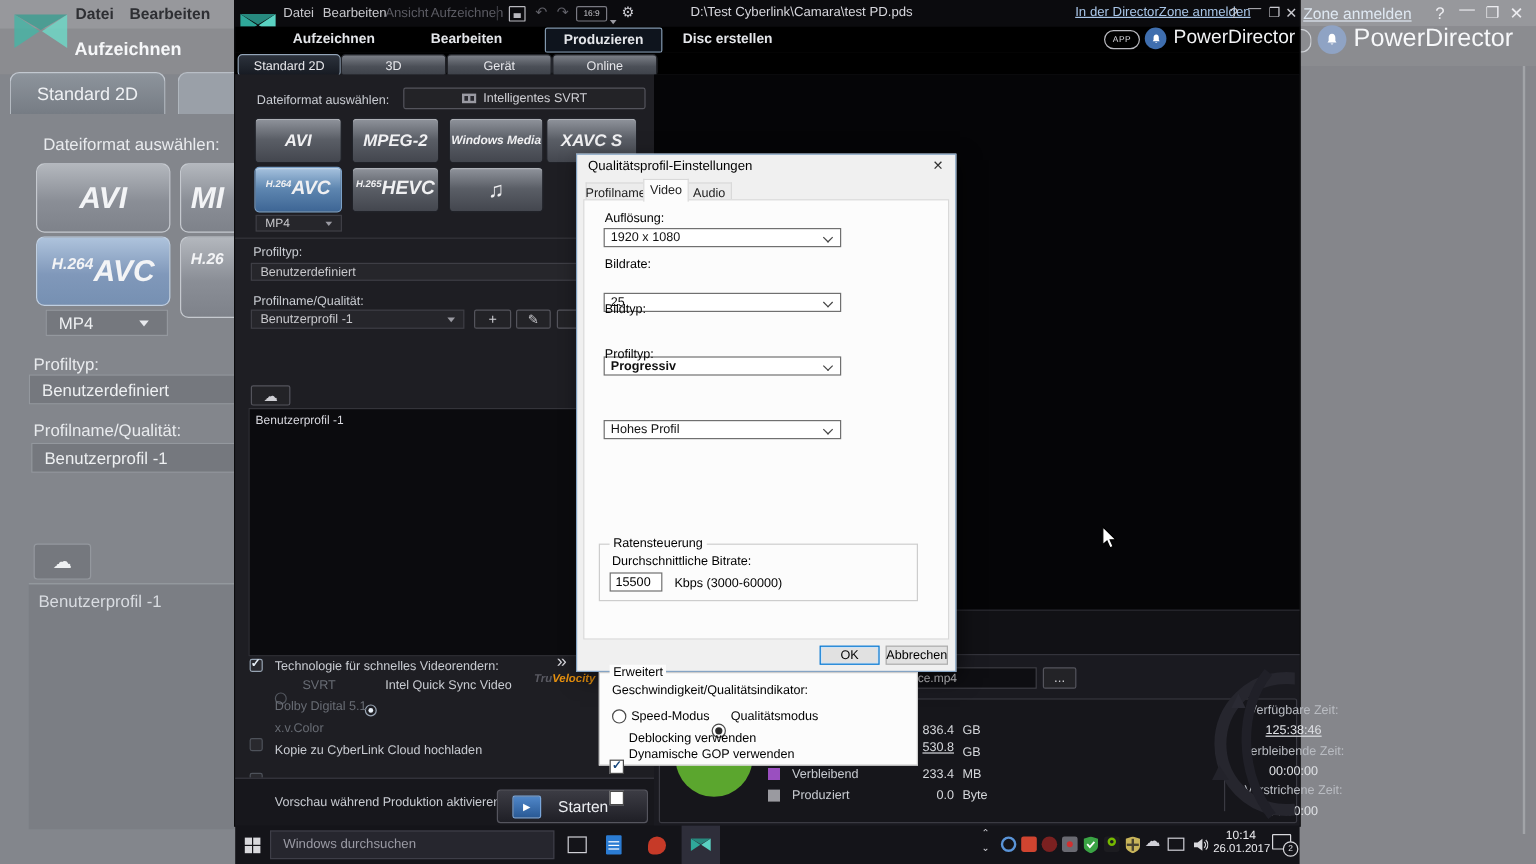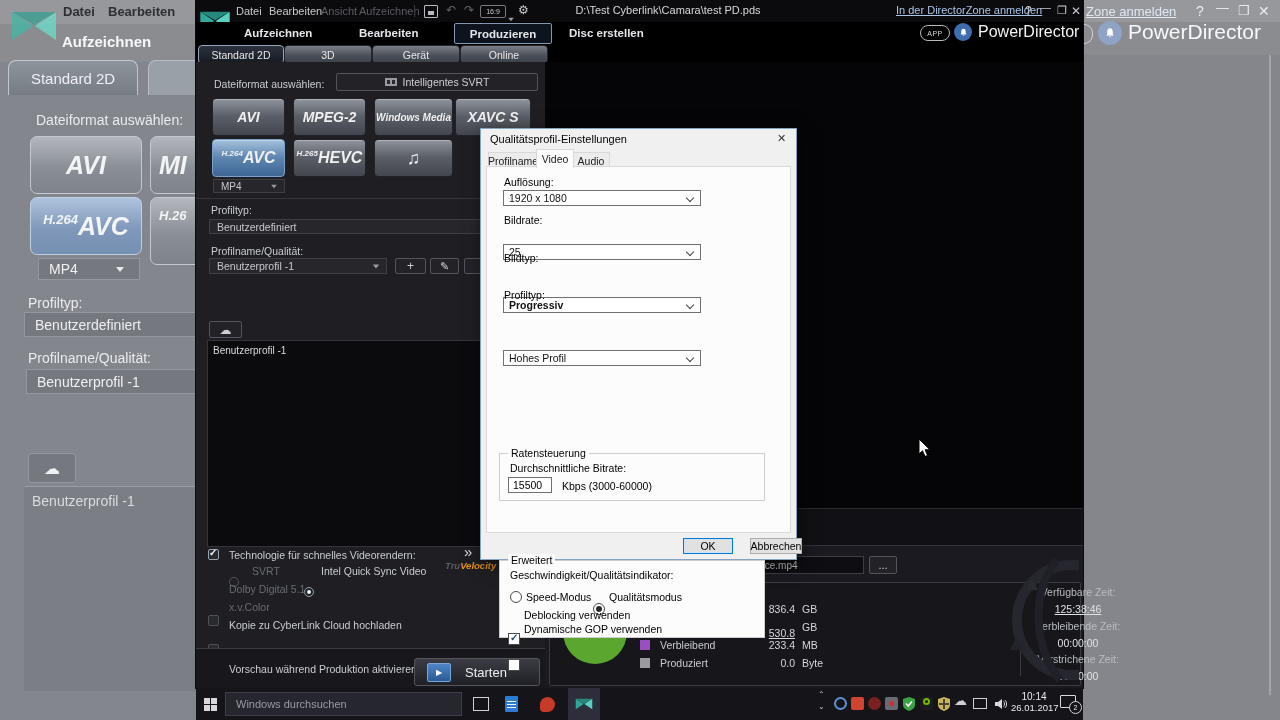--- a/index.html
+++ b/index.html
@@ -285,21 +285,21 @@
 
     <div class="ab" style="left:353px;top:582px;width:530px;height:102px;background:#16161b;border:1px solid #3a3a42;border-radius:2px;">
       <div class="pie ab" style="left:13px;top:17px;"></div>
 
       <div class="ab sw sw0" style="left:90px;top:21px;"></div>
       <div class="ab nw leg-l" style="left:110px;top:20px;">Frei</div>
       <div class="ab nw leg-v" style="left:185px;top:20px;width:60px;">836.4</div>
       <div class="ab nw leg-v" style="left:252px;top:20px;">GB</div>
       <div class="ab sw sw1" style="left:90px;top:39px;"></div>
       <div class="ab nw leg-l" style="left:110px;top:38px;">Benutzter</div>
-      <div class="ab nw leg-v" style="left:185px;top:44px;width:60px;text-decoration:underline;">530.8</div>
+      <div class="ab nw leg-v" style="left:185px;top:34px;width:60px;text-decoration:underline;">530.8</div>
       <div class="ab nw leg-v" style="left:252px;top:38px;">GB</div>
       <div class="ab sw sw2" style="left:90px;top:57px;"></div>
       <div class="ab nw leg-l" style="left:110px;top:56px;">Verbleibend</div>
       <div class="ab nw leg-v" style="left:185px;top:56px;width:60px;">233.4</div>
       <div class="ab nw leg-v" style="left:252px;top:56px;">MB</div>
       <div class="ab sw sw3" style="left:90px;top:75px;"></div>
       <div class="ab nw leg-l" style="left:110px;top:74px;">Produziert</div>
       <div class="ab nw leg-v" style="left:185px;top:74px;width:60px;">0.0</div>
       <div class="ab nw leg-v" style="left:252px;top:74px;">Byte</div>
 
@@ -351,21 +351,21 @@
         <div class="ab nw d-lbl" style="left:26px;top:30px;">Speed-Modus</div>
         <div class="ab d-rd on" style="left:93px;top:30px;"></div>
         <div class="ab nw d-lbl" style="left:109px;top:30px;text-align:center;">Qualitätsmodus</div>
         <div class="ab d-cb on" style="left:8px;top:48px;"></div>
         <div class="ab nw d-lbl" style="left:24px;top:48px;">Deblocking verwenden</div>
         <div class="ab d-cb" style="left:8px;top:62px;"></div>
         <div class="ab nw d-lbl" style="left:24px;top:62px;">Dynamische GOP verwenden</div>
       </div>
     </div>
     <div class="ab d-btn def" style="left:202px;top:409px;width:50px;height:16px;">OK</div>
-    <div class="ab d-btn" style="left:257px;top:409px;width:52px;height:16px;margin-left:12px;">Abbrechen</div>
+    <div class="ab d-btn" style="left:257px;top:409px;width:52px;height:16px;">Abbrechen</div>
   </div>
 
   <div class="ab tbar" style="left:196px;top:688px;width:887px;height:32px;z-index:15;">
     <div class="ab tb-ic" style="left:0;top:0;width:28px;height:32px;">
       <div class="win-logo">
           <div></div>
           <div></div>
           <div></div>
           <div></div>
         </div>

